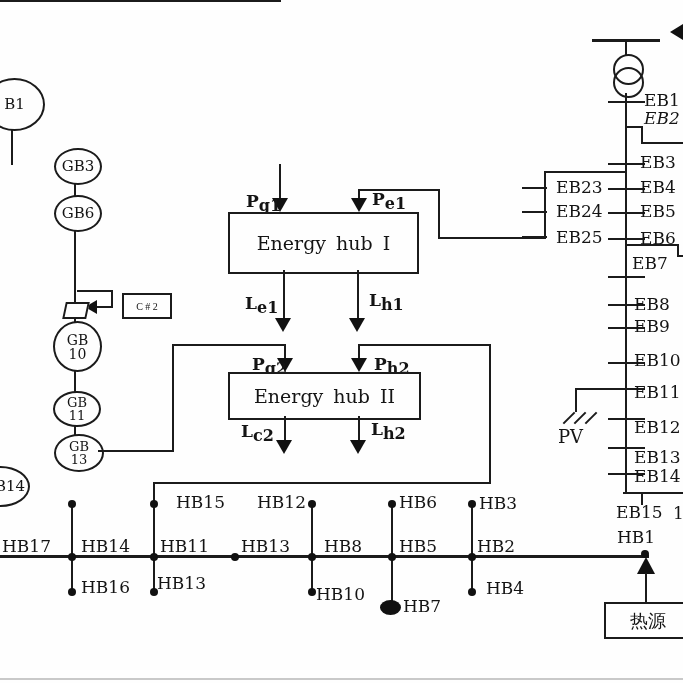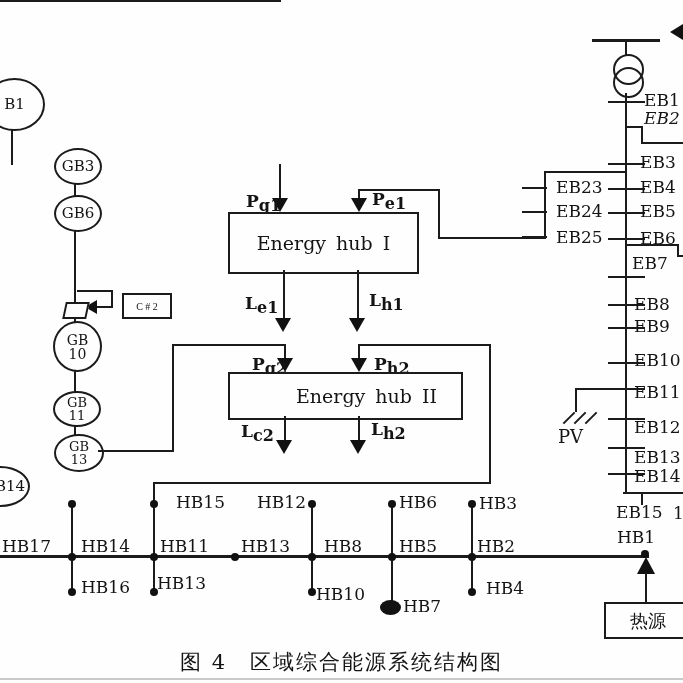--- a/index.html
+++ b/index.html
@@ -87,21 +87,21 @@
 
   <div class="ln" style="left:359px;top:344px;width:132px;height:2px;"></div>
   <div class="ln" style="left:358px;top:344px;width:2px;height:16px;"></div>
   <div class="ar-dn" style="left:351px;top:358px;"></div>
   <div class="flow" style="left:374px;top:354px;"><span>P</span><span class="sub">h2</span></div>
 
   <div class="ln" style="left:489px;top:344px;width:2px;height:140px;"></div>
   <div class="ln" style="left:154px;top:482px;width:337px;height:2px;"></div>
   <div class="ln" style="left:153px;top:482px;width:2px;height:111px;"></div>
 
-  <div class="bx" style="left:228px;top:372px;width:189px;height:44px;font-size:19px;word-spacing:4px;padding-left:42px;">
+  <div class="bx" style="left:228px;top:372px;width:189px;height:44px;font-size:19px;word-spacing:4px;">
       <span>Energy hub II</span>
     </div>
 
   <div class="ln" style="left:284px;top:416px;width:2px;height:26px;"></div>
   <div class="ar-dn" style="left:276px;top:440px;"></div>
   <div class="flow" style="left:241px;top:421px;"><span>L</span><span class="sub">c2</span></div>
 
   <div class="ln" style="left:358px;top:416px;width:2px;height:26px;"></div>
   <div class="ar-dn" style="left:350px;top:440px;"></div>
   <div class="flow" style="left:371px;top:419px;"><span>L</span><span class="sub">h2</span></div>
@@ -215,16 +215,15 @@
   <div class="lbl" style="left:316px;top:578px;margin-top:8px;">HB10</div>
   <div class="lbl" style="left:403px;top:598px;">HB7</div>
   <div class="lbl" style="left:486px;top:580px;">HB4</div>
 
   <div class="ar-up" style="left:637px;top:557px;"></div>
   <div class="ln" style="left:645px;top:573px;width:2px;height:30px;"></div>
   <div class="bx" style="left:604px;top:602px;width:84px;height:33px;font-size:18px;">
       <span>热源</span>
     </div>
 
-  <div class="lbl" style="left:0;top:651px;width:683px;text-align:center;font-size:21px;letter-spacing:2px;">图 4　区域综合能源系统结构图</div>
   <div style="position:absolute;left:0;top:678px;width:683px;height:2px;background:#c9c9c9;"></div>
 
 </div>
 
 </body></html>

